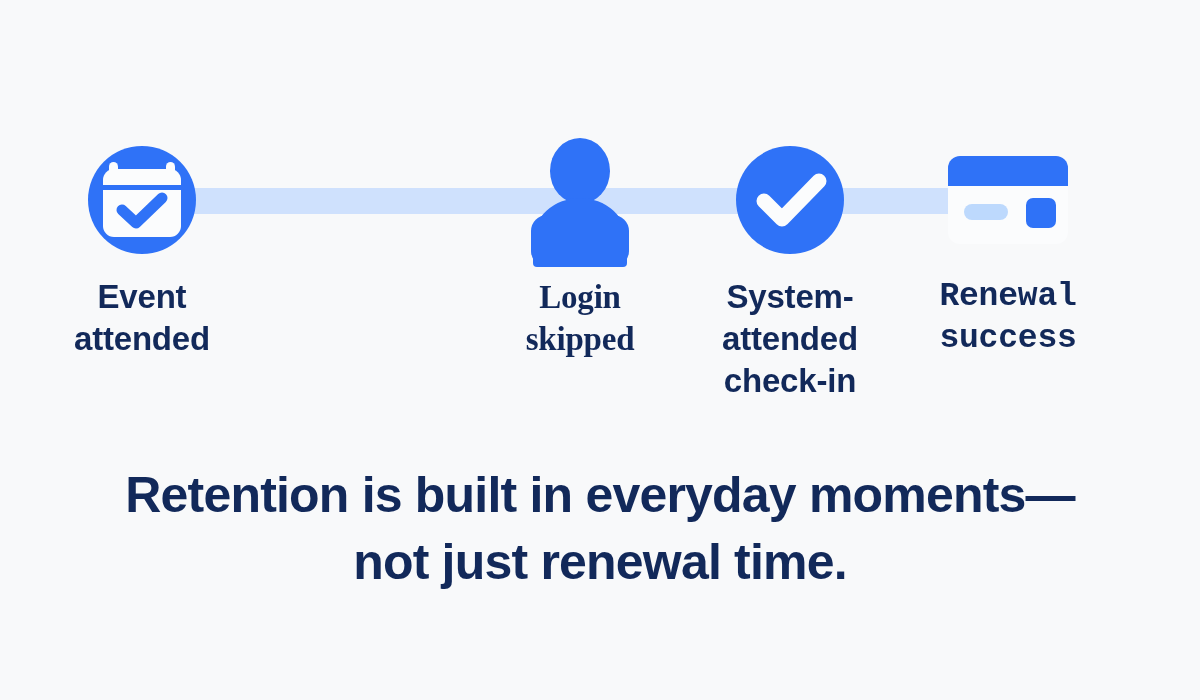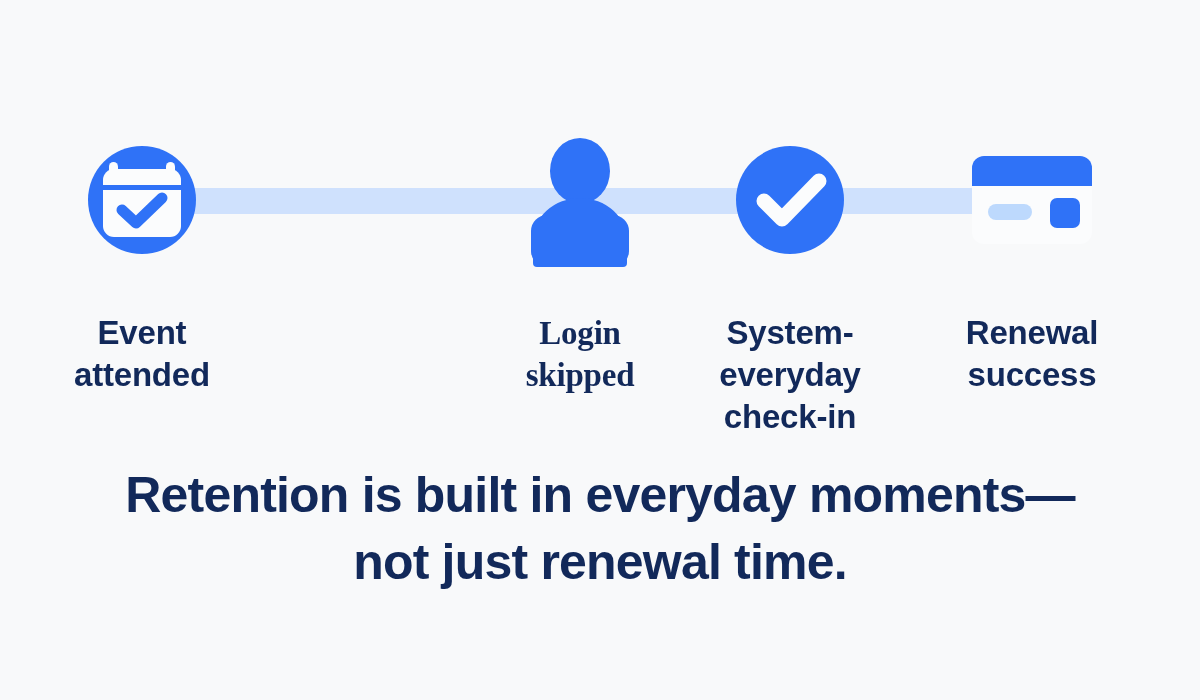--- a/index.html
+++ b/index.html
@@ -39,21 +39,20 @@
   }
   .step {
     position: absolute;
     top: 0;
     width: 220px;
     margin-left: -110px;
     z-index: 2;
     display: flex;
     flex-direction: column;
     align-items: center;
-    gap: 36px;
   }
   .step-icon {
     position: relative;
     width: 120px;
     height: 140px;
     display: flex;
     align-items: center;
     justify-content: center;
   }
   .step-label {
@@ -125,25 +124,25 @@
     </div>
 
     <div class="step" style="left:790px;">
       <div class="step-icon">
         <svg width="118" height="118" viewBox="0 0 118 118" aria-hidden="true">
           <circle cx="59" cy="59" r="54" fill="#2f72f7"></circle>
           <path d="M33 60 L51 78 L88 40" fill="none" stroke="#fbfcfd" stroke-width="15" stroke-linecap="round" stroke-linejoin="round"></path>
         </svg>
       </div>
       <div class="step-label">System-
-everyday
+attended
 check-in</div>
     </div>
 
-    <div class="step" style="left:1032px;">
+    <div class="step" style="left:1008px;font-family:Liberation Mono, monospace;">
       <div class="step-icon">
         <svg width="128" height="96" viewBox="0 0 128 96" aria-hidden="true">
           <rect x="4" y="4" width="120" height="88" rx="12" fill="#fbfcfd"></rect>
           <path d="M4 16 a12 12 0 0 1 12 -12 h96 a12 12 0 0 1 12 12 v18 h-120 z" fill="#2f72f7"></path>
           <rect x="20" y="52" width="44" height="16" rx="8" fill="#bdd9fd"></rect>
           <rect x="82" y="46" width="30" height="30" rx="7" fill="#2f72f7"></rect>
         </svg>
       </div>
       <div class="step-label">Renewal
 success</div>

